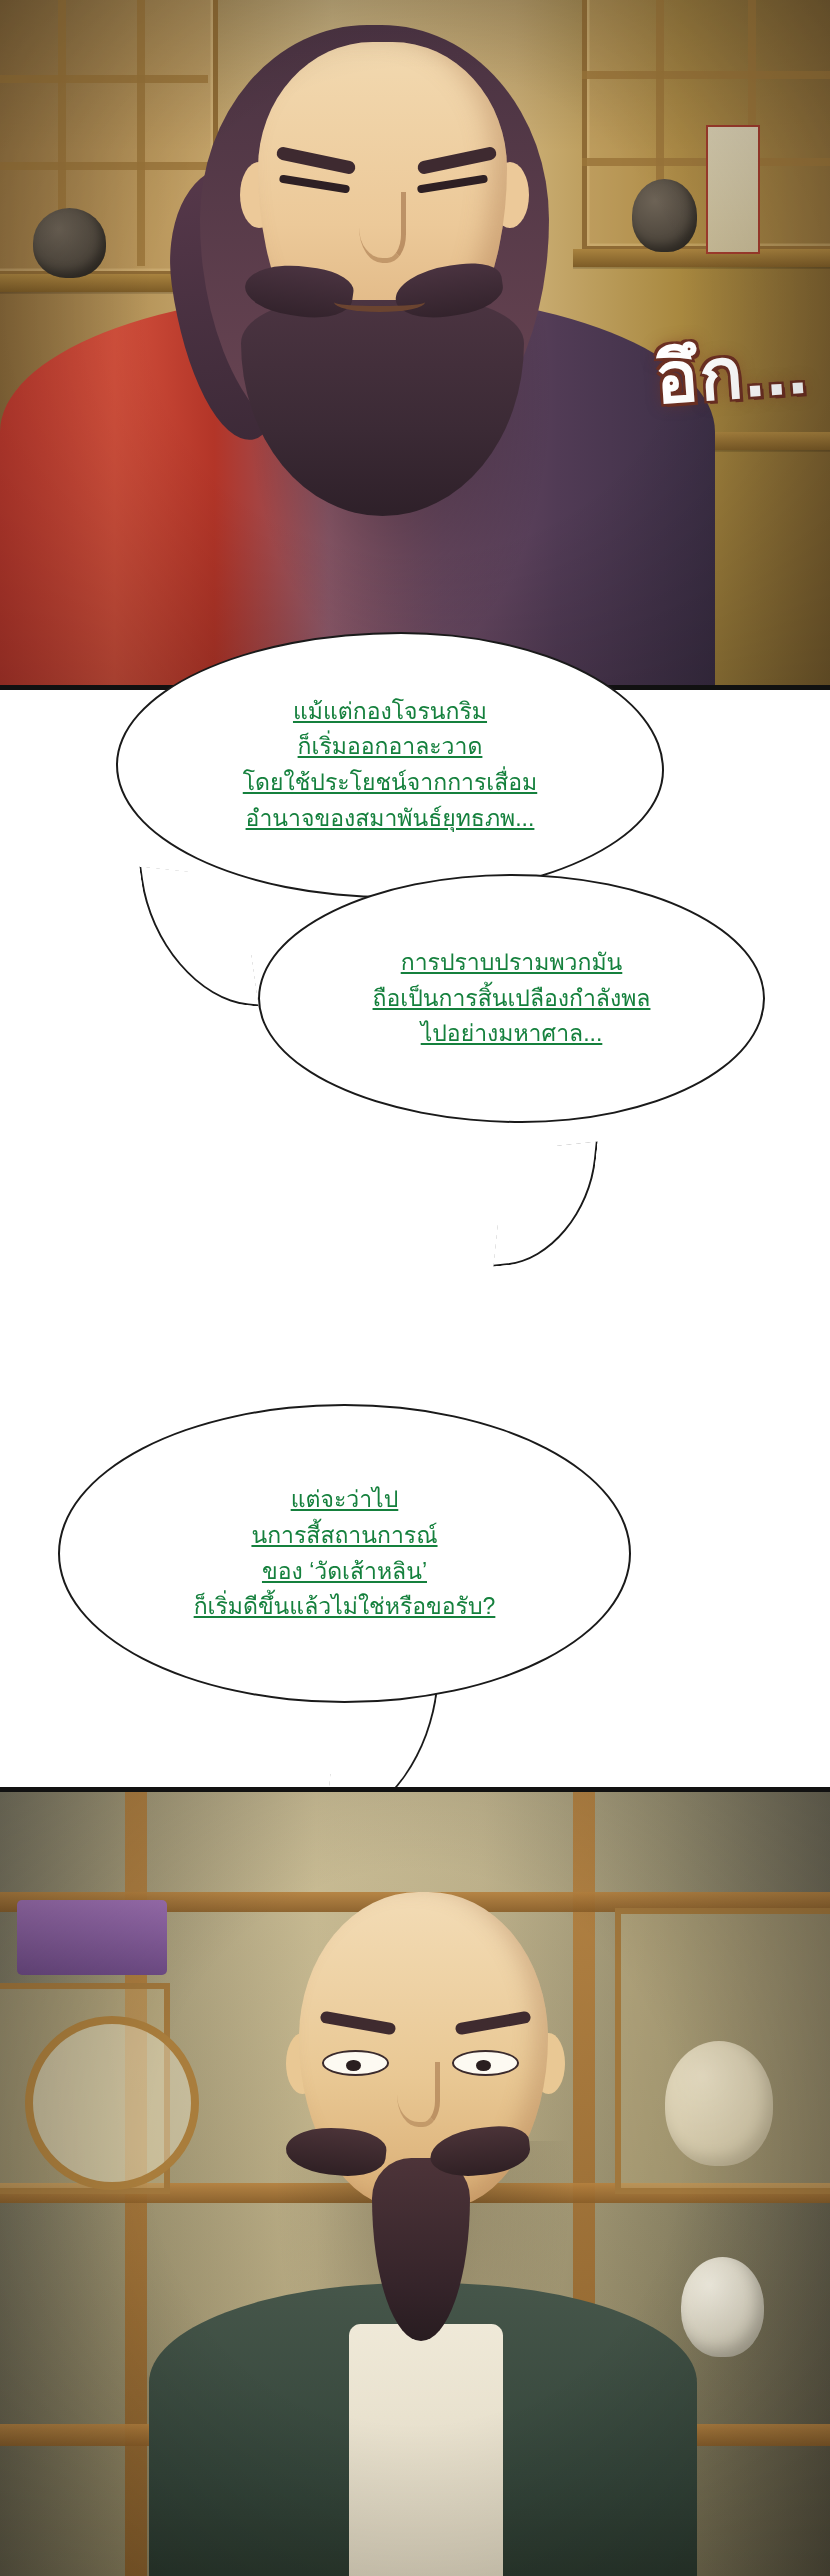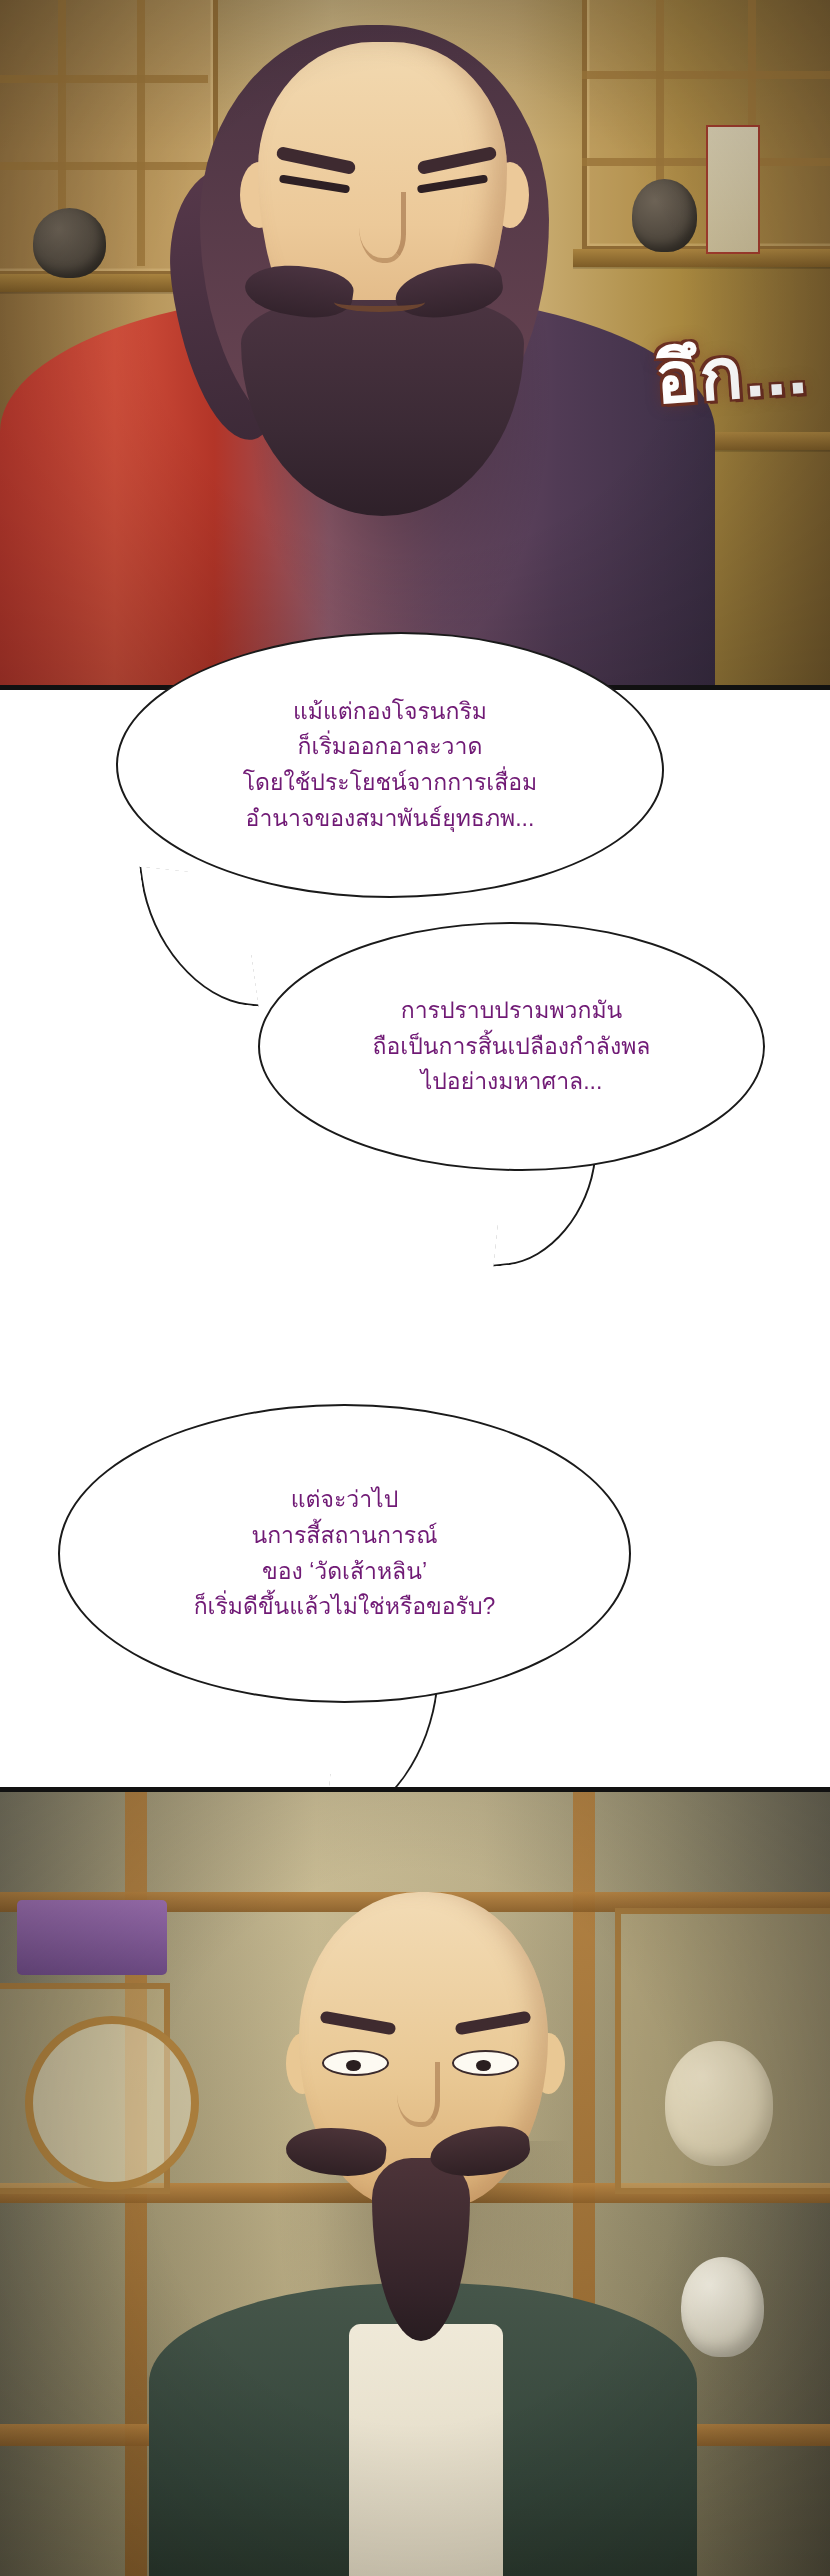--- a/index.html
+++ b/index.html
@@ -218,23 +218,24 @@
   .bubble {
     position: absolute;
     background: #ffffff;
     border: 2.5px solid #1a1a1a;
     border-radius: 50% / 50%;
     display: flex;
     align-items: center;
     justify-content: center;
     text-align: center;
     box-sizing: border-box;
-    color: #701a75;
+    color: #15803d;
     line-height: 1.55;
     z-index: 5;
+    text-decoration: underline;
   }
   .bubble p {
     margin: 0;
     padding: 0 15px;
     white-space: pre-line;
   }
 
   #bubble-1 {
     left: 116px;
     top: 632px;
@@ -251,21 +252,21 @@
     background: #ffffff;
     border-left: 2.5px solid #1a1a1a;
     border-bottom: 2.5px solid #1a1a1a;
     border-radius: 0 0 0 90%;
     transform: rotate(6deg) skewX(14deg);
     position: absolute;
   }
 
   #bubble-2 {
     left: 258px;
-    top: 922px;
+    top: 874px;
     width: 507px;
     height: 249px;
     font-size: 23px;
     border-radius: 50% 50% 48% 52% / 50% 50% 50% 50%;
   }
   #bubble-2-tail {
     position: absolute;
     left: 499px;
     top: 1147px;
     width: 91px;

